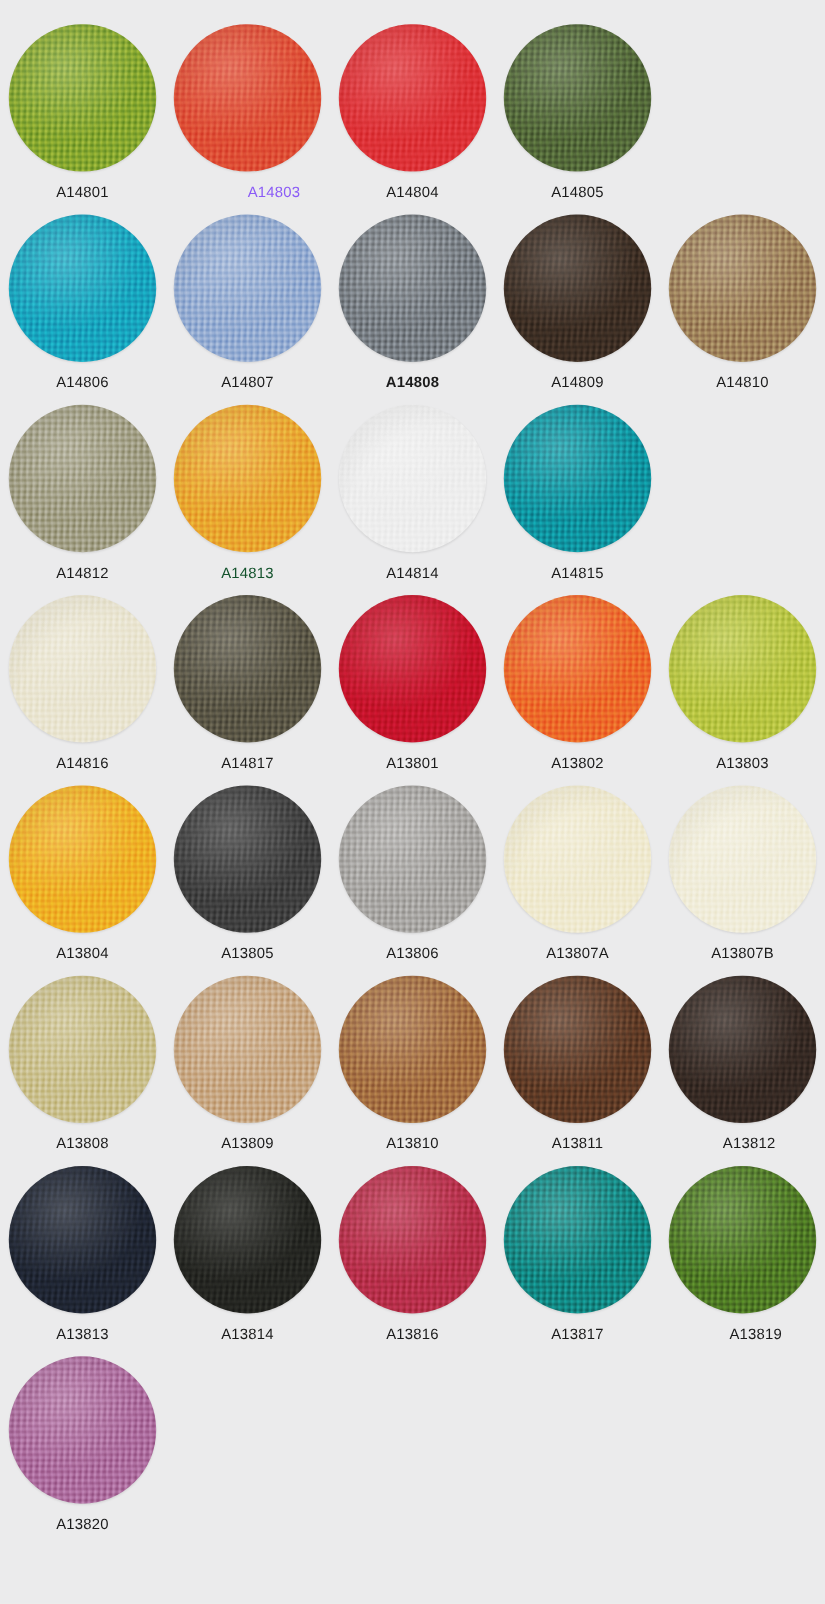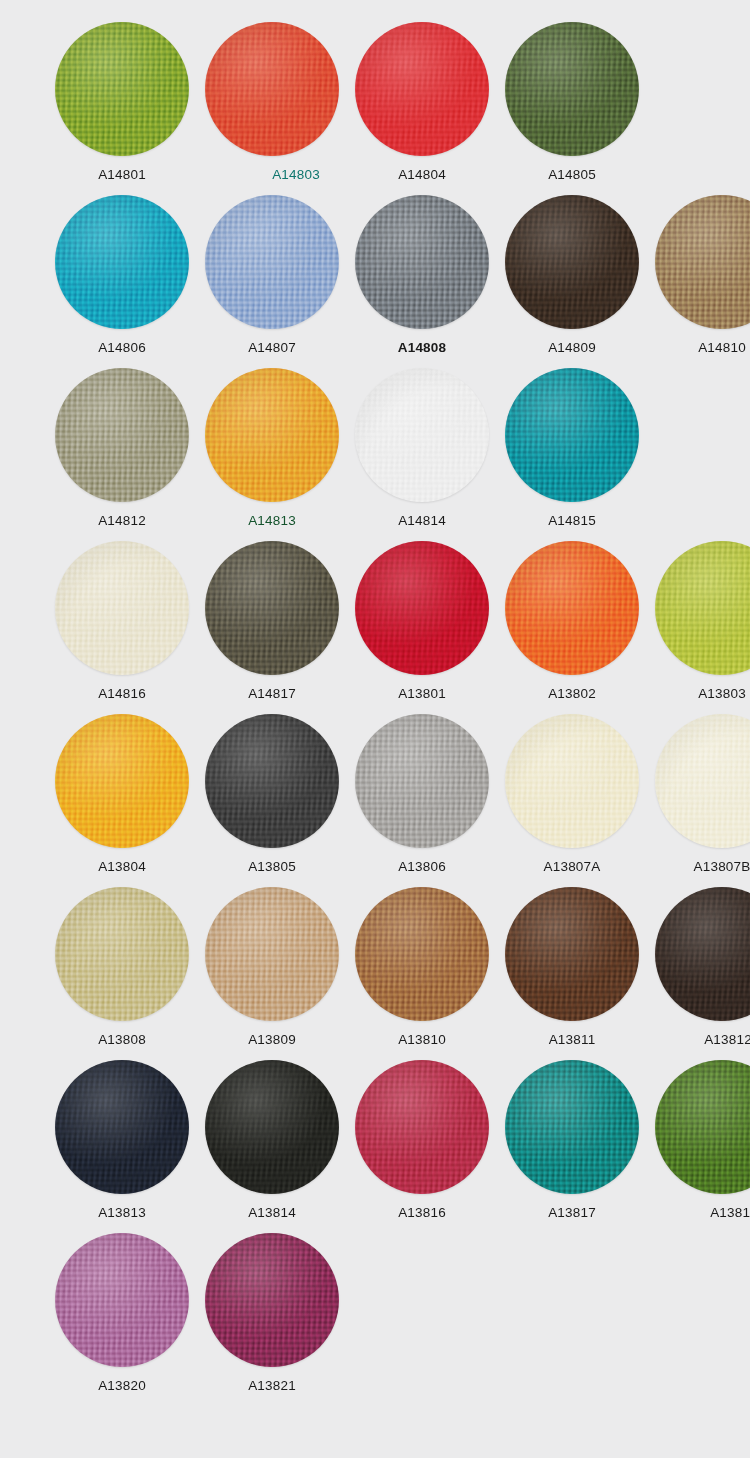--- a/index.html
+++ b/index.html
@@ -126,41 +126,41 @@
     white-space: nowrap;
     font-family: "Liberation Sans", sans-serif;
   }
 
   .swatch-cell.empty .swatch-disc-wrap,
   .swatch-cell.empty .swatch-label { visibility: hidden; }
 </style>
 </head>
 <body>
 
-<div id="swatch-sheet" style="background: rgb(235, 235, 236); padding-left: 47px;">
+<div id="swatch-sheet" style="background: rgb(235, 235, 236);">
     <div class="swatch-row">
       <div class="swatch-cell">
         <div class="swatch-disc-wrap">
           <div class="swatch-disc" title="A14801" style="background: rgb(127, 162, 44);">
             <div class="weave"></div>
             <div class="weave2"></div>
             <div class="shade"></div>
           </div>
         </div>
         <div class="swatch-label" style="color: rgb(27, 27, 27);">A14801</div>
       </div>
       <div class="swatch-cell">
         <div class="swatch-disc-wrap">
           <div class="swatch-disc" title="A14803" style="background: rgb(221, 74, 50);">
             <div class="weave"></div>
             <div class="weave2"></div>
             <div class="shade"></div>
           </div>
         </div>
-        <div class="swatch-label" style="color: #0f766e; margin-left: 48px;">A14803</div>
+        <div class="swatch-label" style="color: #8b5cf6; margin-left: 48px;">A14803</div>
       </div>
       <div class="swatch-cell">
         <div class="swatch-disc-wrap">
           <div class="swatch-disc" title="A14804" style="background: rgb(220, 47, 52);">
             <div class="weave"></div>
             <div class="weave2"></div>
             <div class="shade"></div>
           </div>
         </div>
         <div class="swatch-label" style="color: rgb(27, 27, 27);">A14804</div>
@@ -481,30 +481,20 @@
     <div class="swatch-row">
       <div class="swatch-cell">
         <div class="swatch-disc-wrap">
           <div class="swatch-disc" title="A13820" style="background: rgb(169, 104, 154);">
             <div class="weave"></div>
             <div class="weave2"></div>
             <div class="shade"></div>
           </div>
         </div>
         <div class="swatch-label" style="color: rgb(27, 27, 27);">A13820</div>
-      </div>
-      <div class="swatch-cell">
-        <div class="swatch-disc-wrap">
-          <div class="swatch-disc" title="A13821" style="background: rgb(134, 42, 83);">
-            <div class="weave"></div>
-            <div class="weave2"></div>
-            <div class="shade"></div>
-          </div>
-        </div>
-        <div class="swatch-label" style="color: rgb(27, 27, 27);">A13821</div>
       </div>
       <div class="swatch-cell empty">
         <div class="swatch-disc-wrap"></div>
         <div class="swatch-label" style="color: rgb(27, 27, 27);"></div>
       </div>
       <div class="swatch-cell empty">
         <div class="swatch-disc-wrap"></div>
         <div class="swatch-label" style="color: rgb(27, 27, 27);"></div>
       </div>
       <div class="swatch-cell empty">

